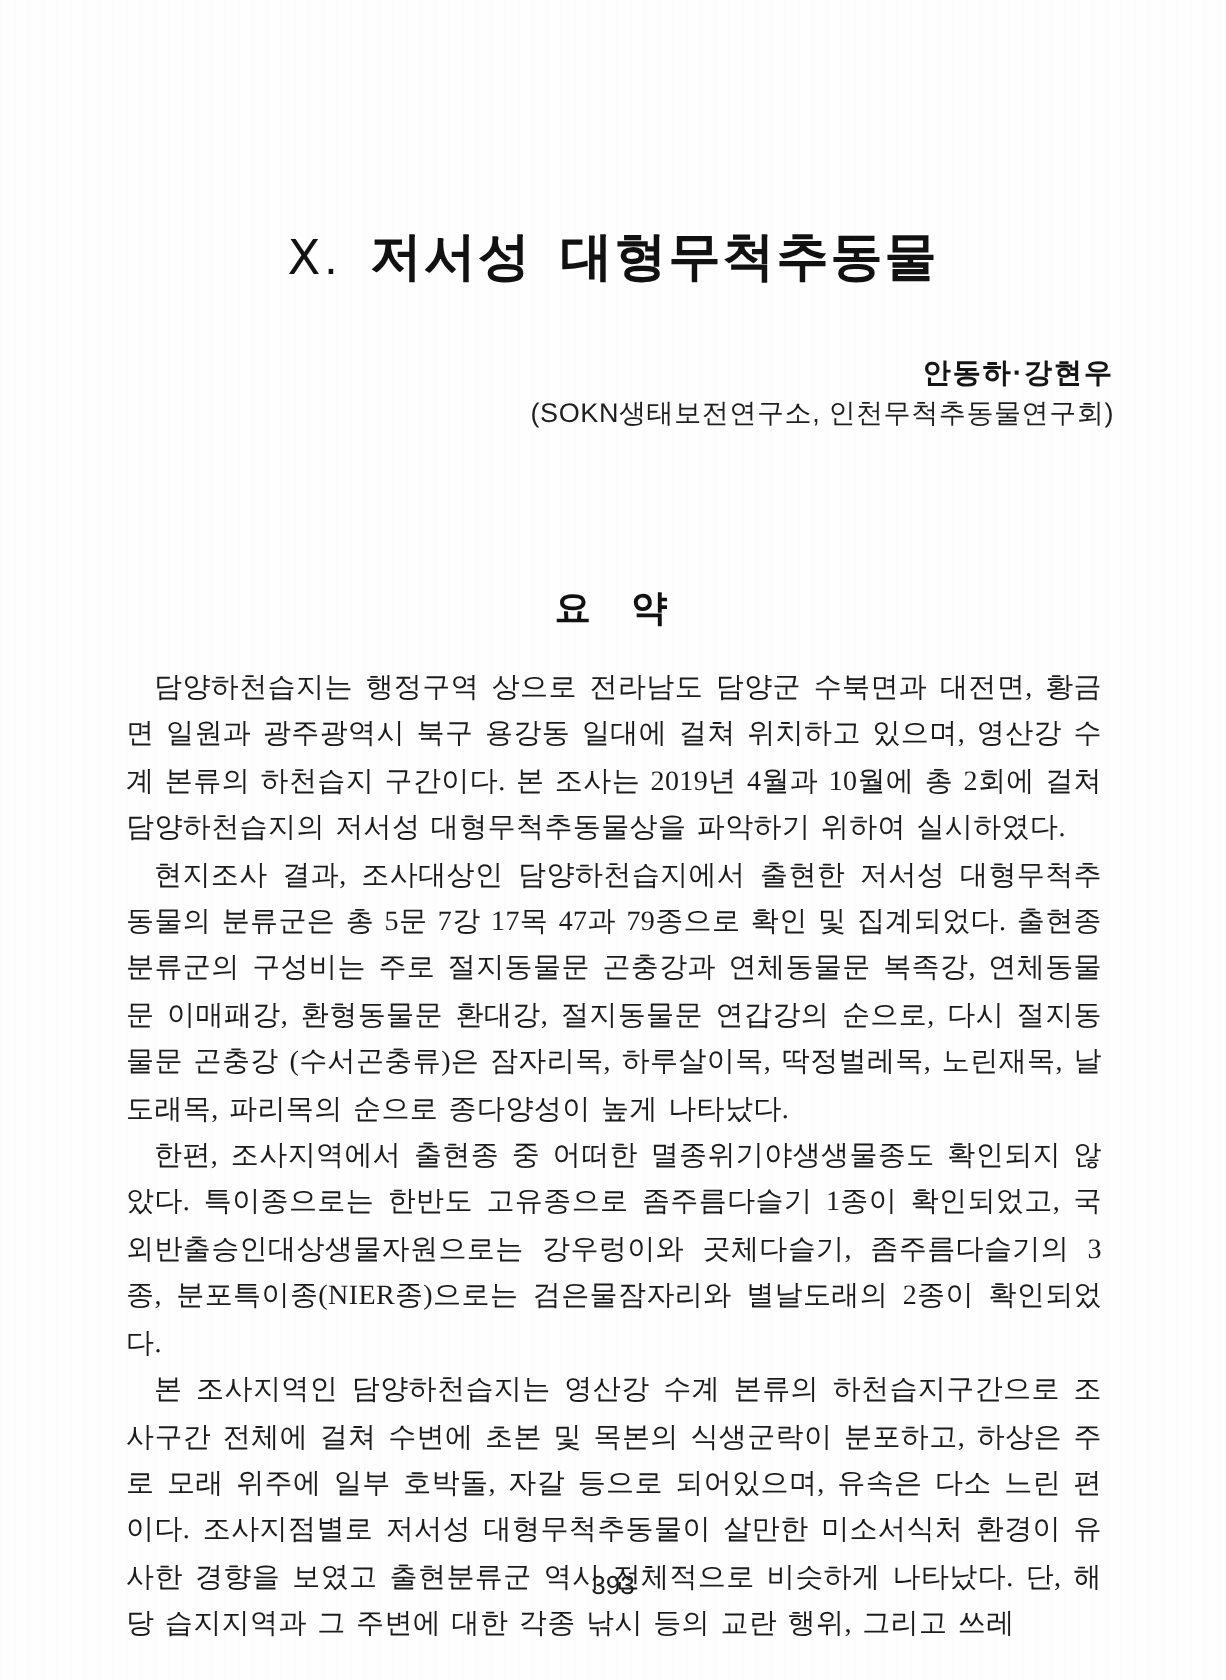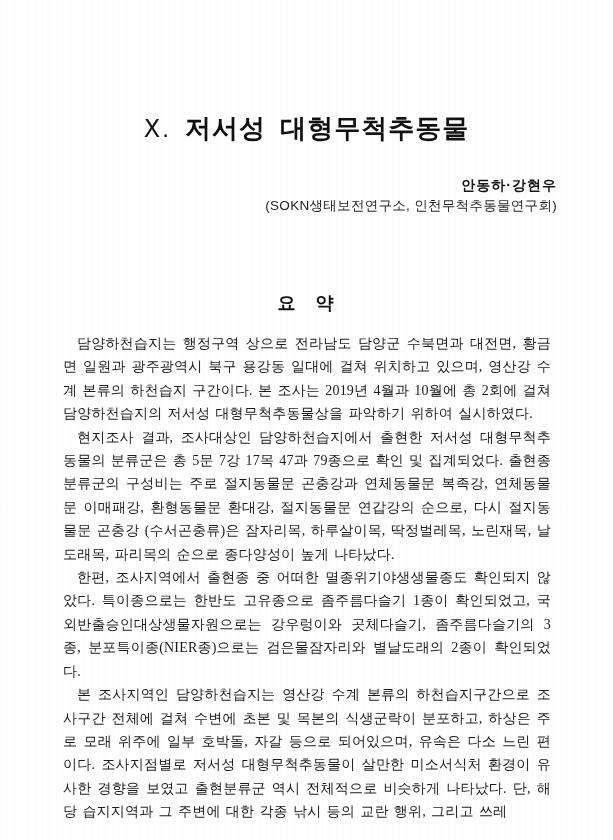--- a/index.html
+++ b/index.html
@@ -122,14 +122,15 @@
 
   <h2 class="abstract-heading">요 약</h2>
 
   <div class="abstract-body">
     <p>담양하천습지는 행정구역 상으로 전라남도 담양군 수북면과 대전면, 황금면 일원과 광주광역시 북구 용강동 일대에 걸쳐 위치하고 있으며, 영산강 수계 본류의 하천습지 구간이다. 본 조사는 2019년 4월과 10월에 총 2회에 걸쳐 담양하천습지의 저서성 대형무척추동물상을 파악하기 위하여 실시하였다.</p>
     <p>현지조사 결과, 조사대상인 담양하천습지에서 출현한 저서성 대형무척추동물의 분류군은 총 5문 7강 17목 47과 79종으로 확인 및 집계되었다. 출현종 분류군의 구성비는 주로 절지동물문 곤충강과 연체동물문 복족강, 연체동물문 이매패강, 환형동물문 환대강, 절지동물문 연갑강의 순으로, 다시 절지동물문 곤충강 (수서곤충류)은 잠자리목, 하루살이목, 딱정벌레목, 노린재목, 날도래목, 파리목의 순으로 종다양성이 높게 나타났다.</p>
     <p>한편, 조사지역에서 출현종 중 어떠한 멸종위기야생생물종도 확인되지 않았다. 특이종으로는 한반도 고유종으로 좀주름다슬기 1종이 확인되었고, 국외반출승인대상생물자원으로는 강우렁이와 곳체다슬기, 좀주름다슬기의 3종, 분포특이종(NIER종)으로는 검은물잠자리와 별날도래의 2종이 확인되었다.</p>
     <p>본 조사지역인 담양하천습지는 영산강 수계 본류의 하천습지구간으로 조사구간 전체에 걸쳐 수변에 초본 및 목본의 식생군락이 분포하고, 하상은 주로 모래 위주에 일부 호박돌, 자갈 등으로 되어있으며, 유속은 다소 느린 편이다. 조사지점별로 저서성 대형무척추동물이 살만한 미소서식처 환경이 유사한 경향을 보였고 출현분류군 역시 전체적으로 비슷하게 나타났다. 단, 해당 습지지역과 그 주변에 대한 각종 낚시 등의 교란 행위, 그리고 쓰레</p>
   </div>
 
+  <div class="page-number">393</div>
 
 </div>
 
 </body></html>

